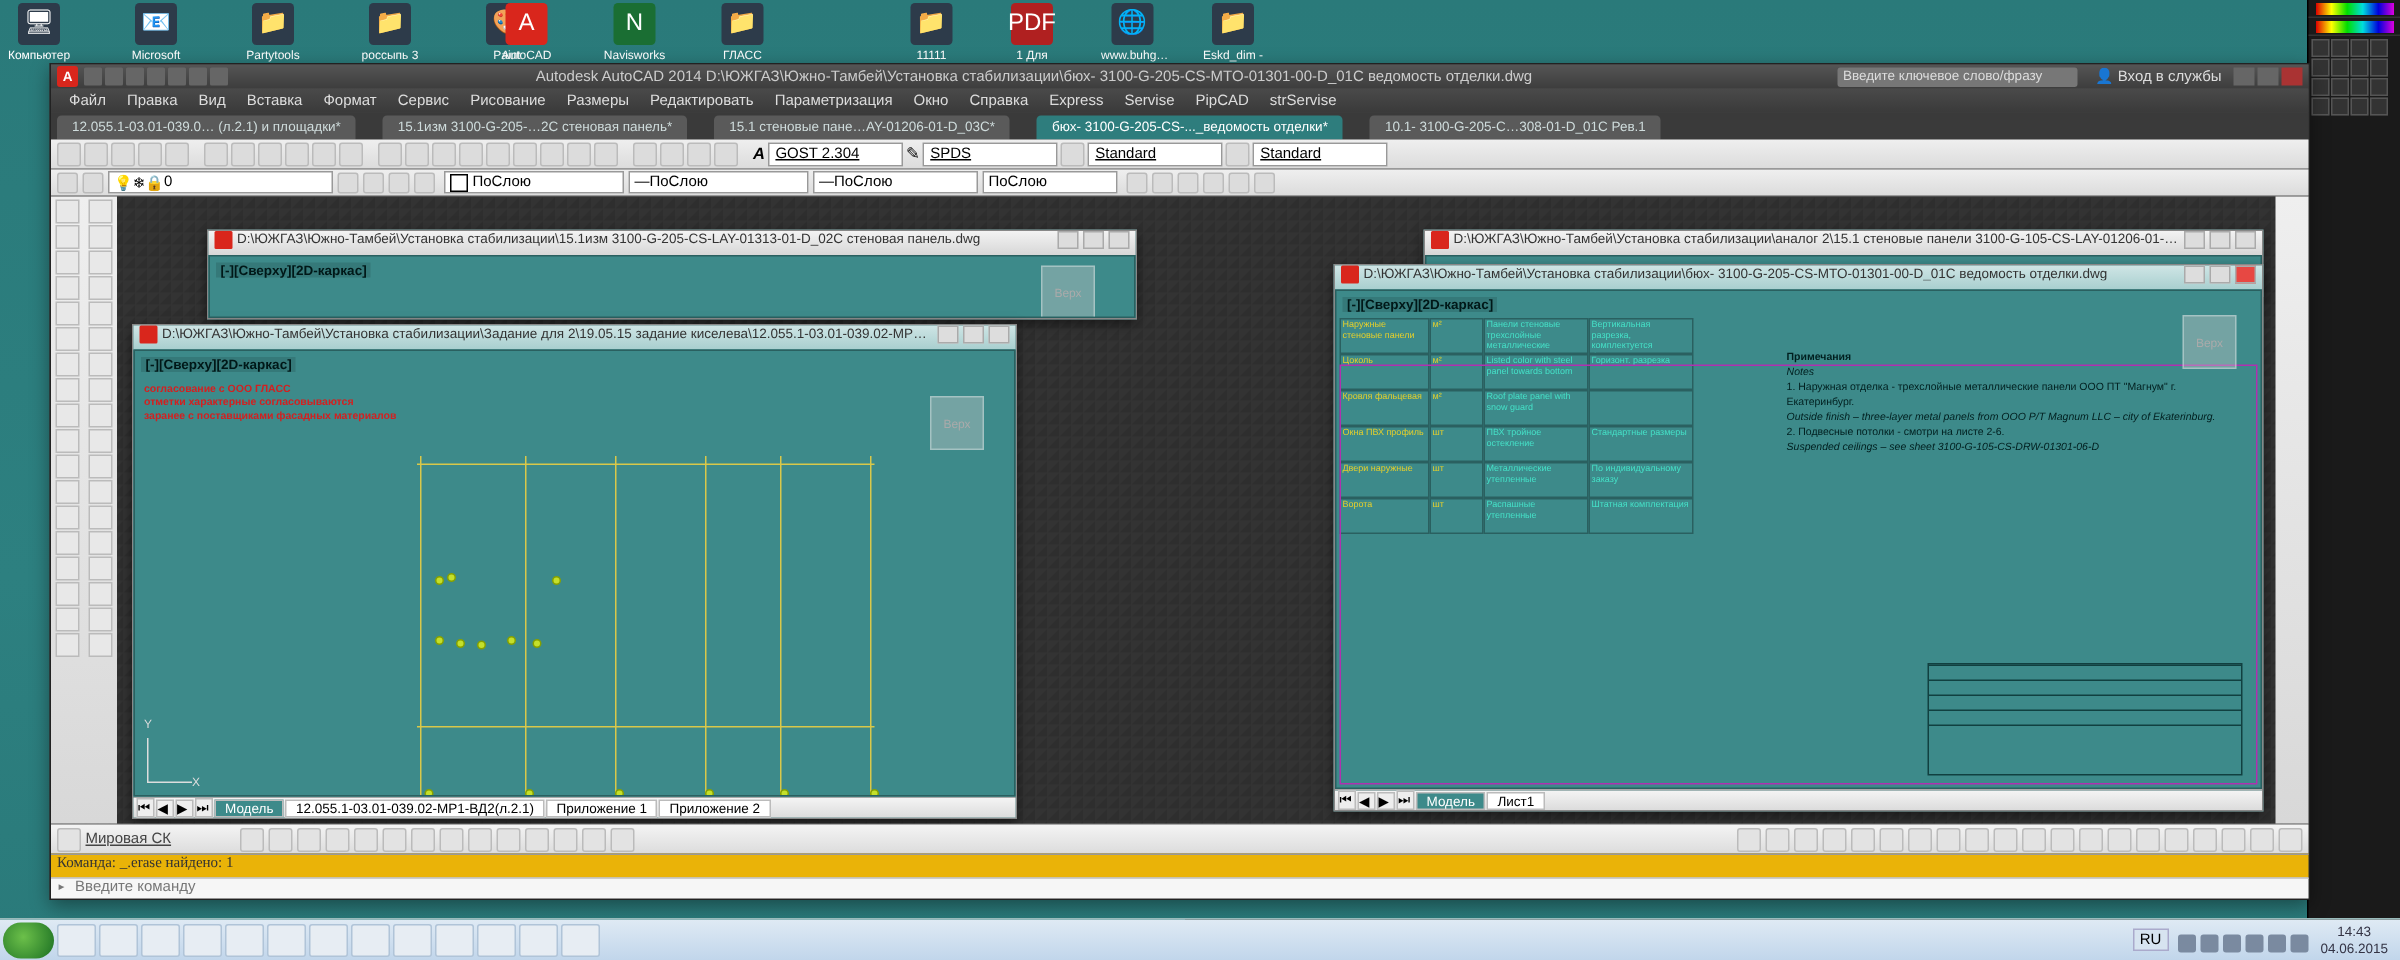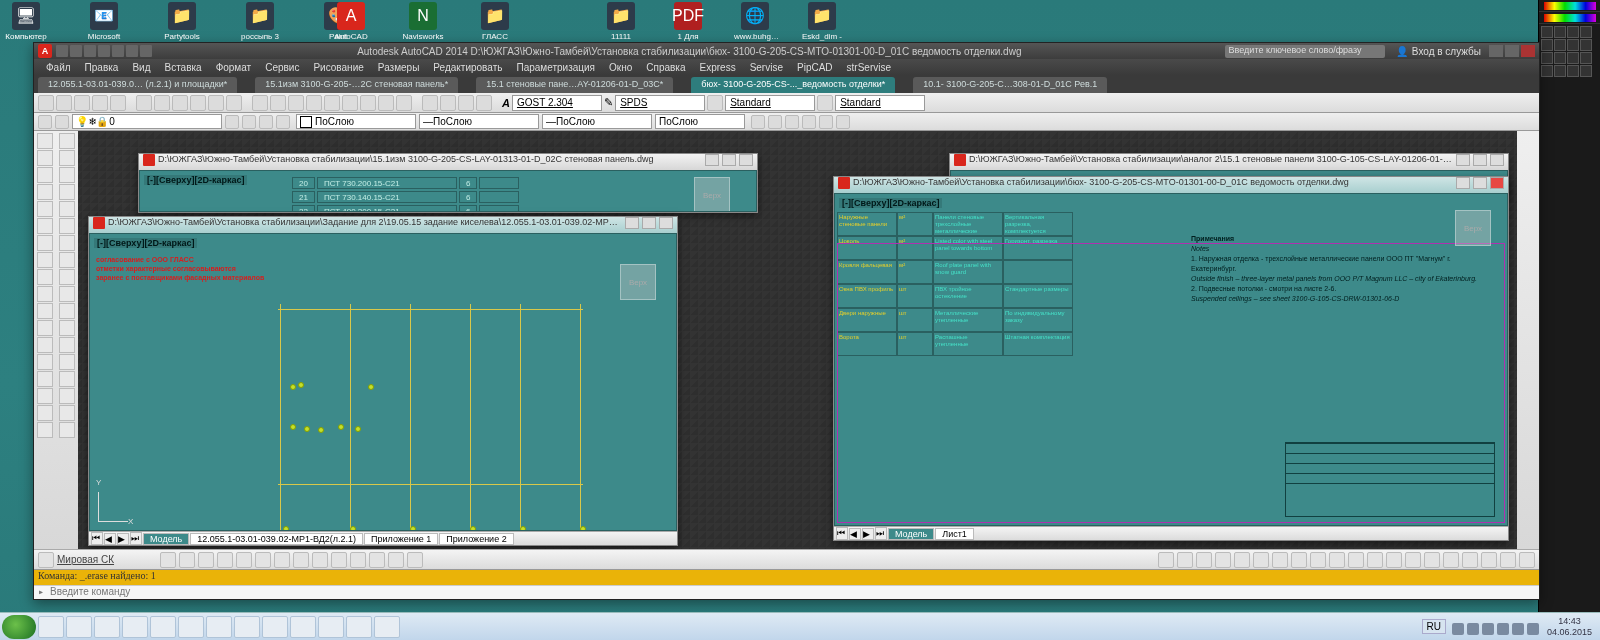--- a/index.html
+++ b/index.html
@@ -312,42 +312,20 @@
         <div class="doc" style="left:60px;top:22px;width:620px;height:60px;">
           <div class="dt">
               <div class="ic"></div>
               <span class="t">D:\ЮЖГАЗ\Южно-Тамбей\Установка стабилизации\15.1изм 3100-G-205-CS-LAY-01313-01-D_02C стеновая панель.dwg</span>
               <div class="winbtn2"></div>
               <div class="winbtn2"></div>
               <div class="winbtn2"></div>
             </div>
           <div class="canvas">
             <div class="viewtag"><span class="b">[-][Сверху][2D-каркас]</span></div>
-            <table class="tbl">
-              <tbody>
-                  <tr>
-                    <td>20</td>
-                    <td style="width:140px">ПСТ 730.200.15-С21</td>
-                    <td>6</td>
-                    <td style="width:40px"></td>
-                  </tr>
-              <tr>
-                    <td>21</td>
-                    <td>ПСТ 730.140.15-С21</td>
-                    <td>6</td>
-                    <td></td>
-                  </tr>
-              <tr>
-                    <td>22</td>
-                    <td>ПСТ 490.200.15-С21</td>
-                    <td>6</td>
-                    <td></td>
-                  </tr>
-            </tbody>
-              </table>
             <div class="nav-cube" style="right:26px;top:6px">Верх</div>
           </div>
         </div>
 
         <div class="doc" style="left:10px;top:85px;width:590px;height:330px;">
           <div class="dt active">
               <div class="ic"></div>
               <span class="t">D:\ЮЖГАЗ\Южно-Тамбей\Установка стабилизации\Задание для 2\19.05.15 задание киселева\12.055.1-03.01-039.02-МР1-ВД2 (л.2.1) и площадки.dwg</span>
               <div class="winbtn2"></div>
               <div class="winbtn2"></div>
@@ -394,21 +372,21 @@
               <span class="nav">◀</span>
               <span class="nav">▶</span>
               <span class="nav">⏭</span>
             <span class="active">Модель</span>
             <span>12.055.1-03.01-039.02-МР1-ВД2(л.2.1)</span>
             <span>Приложение 1</span>
             <span>Приложение 2</span>
           </div>
         </div>
 
-        <div class="doc" style="right:8px;top:45px;width:676px;height:365px;">
+        <div class="doc" style="right:8px;top:45px;width:620px;height:365px;">
           <div class="dt active">
               <div class="ic"></div>
               <span class="t">D:\ЮЖГАЗ\Южно-Тамбей\Установка стабилизации\бюх- 3100-G-205-CS-MTO-01301-00-D_01C ведомость отделки.dwg</span>
               <div class="winbtn2"></div>
               <div class="winbtn2"></div>
               <div class="winbtn2 close"></div>
             </div>
           <div class="canvas">
             <div class="viewtag"><span class="b">[-][Сверху][2D-каркас]</span></div>
             <div class="schedcells">

